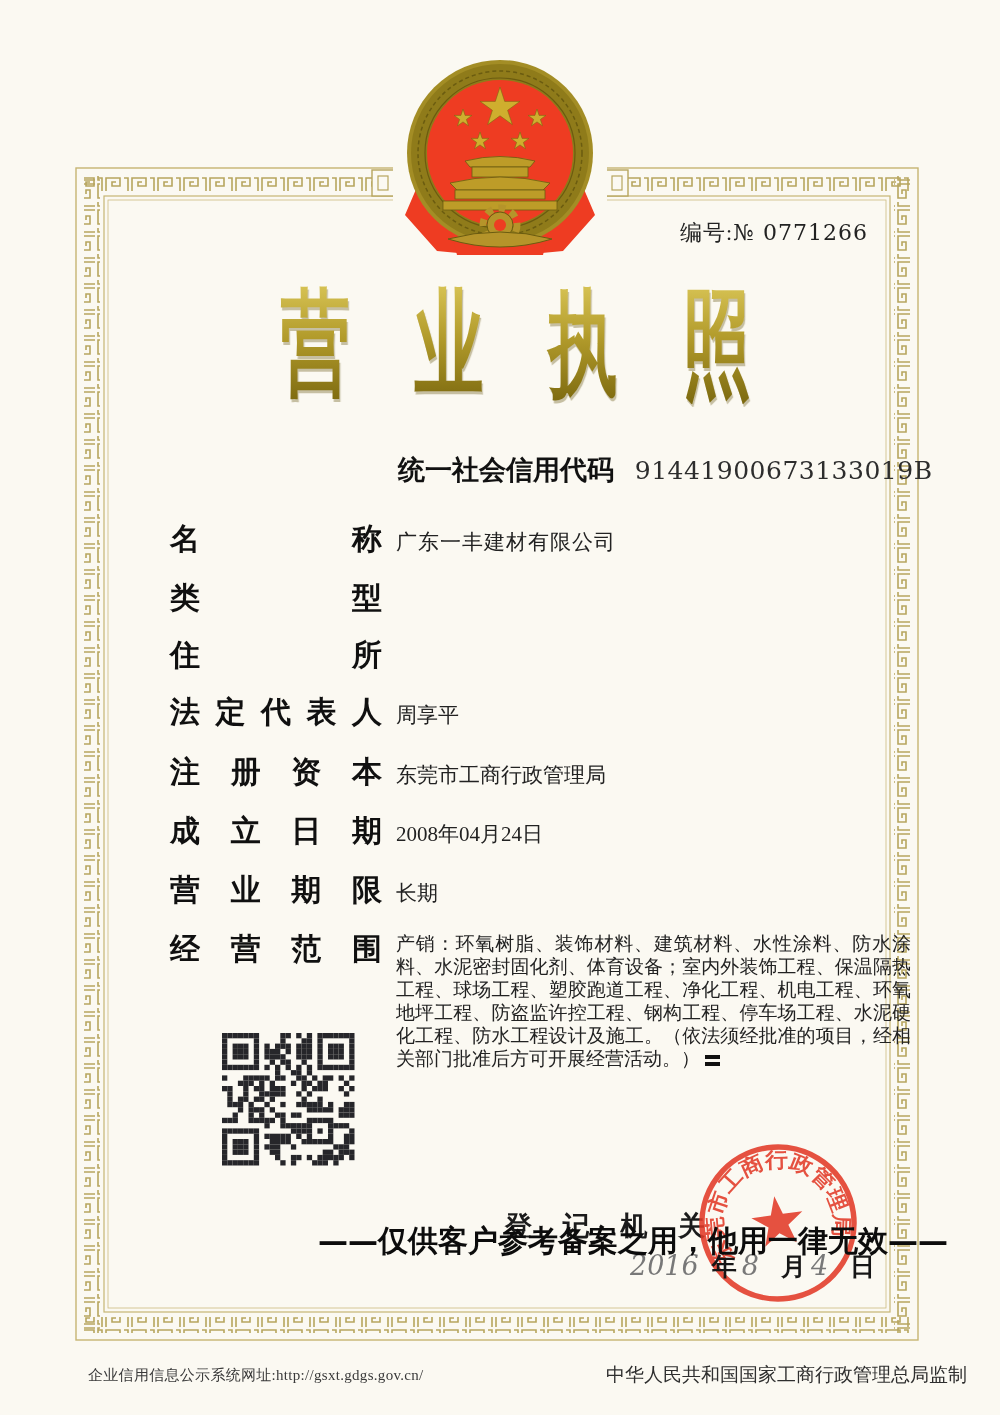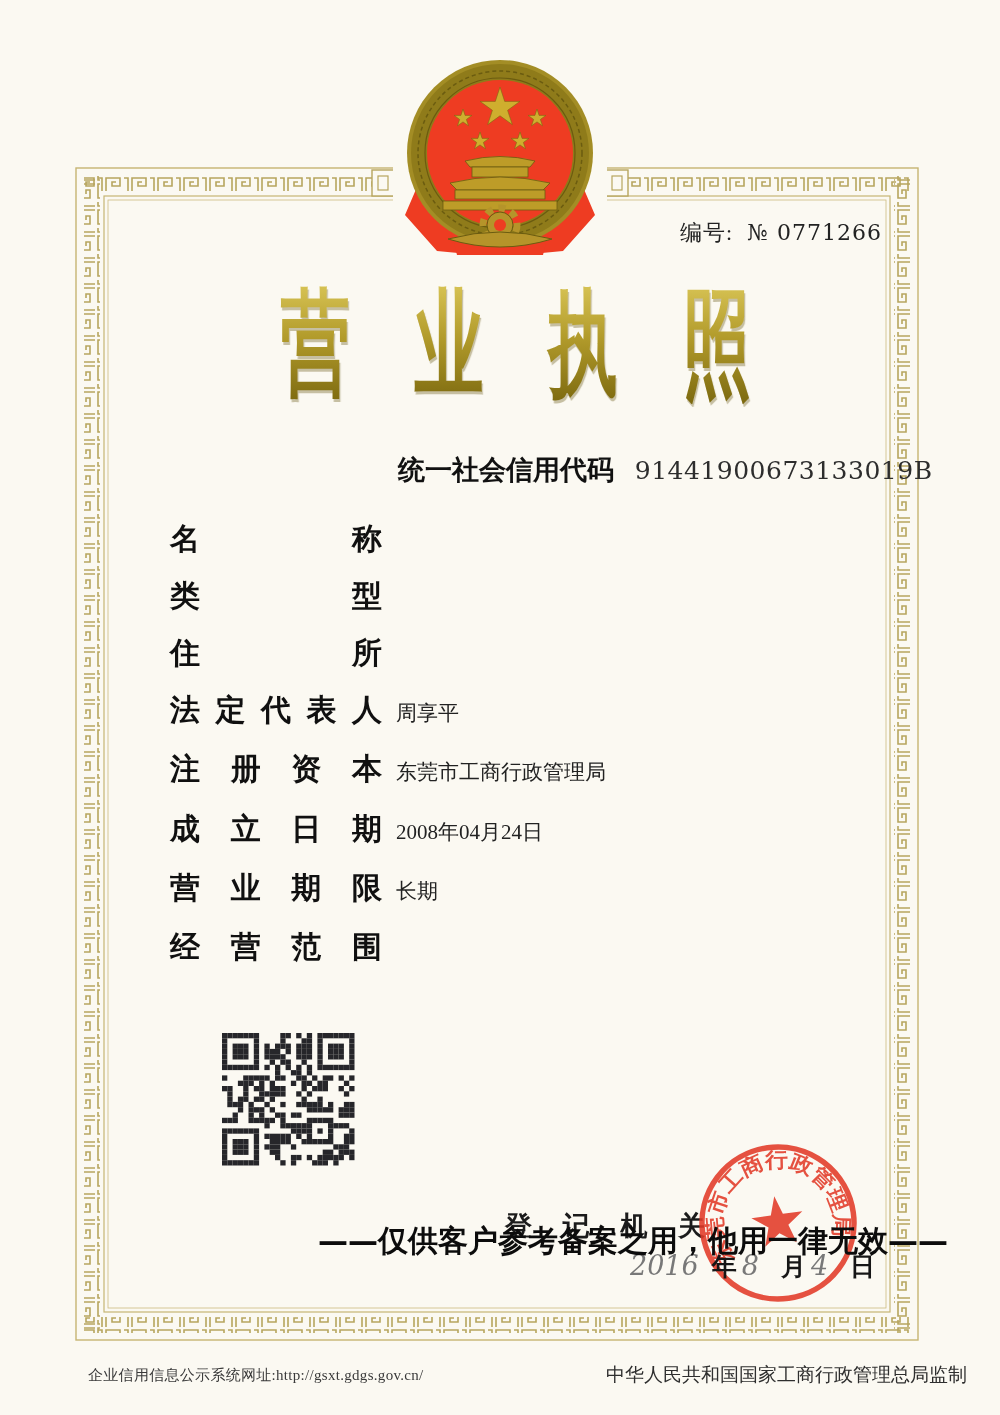--- a/index.html
+++ b/index.html
@@ -12,21 +12,21 @@
   .abs{position:absolute;}
 
   
   #frame-svg{left:0;top:0;width:1000px;height:1415px;pointer-events:none;}
 
   
   #emblem{left:393px;top:53px;width:214px;height:202px;}
 
   
   #serial{left:680px;top:218px;font-size:22px;letter-spacing:1px;color:#222;}
-  #serial .no{margin-left:14px;font-family:"DejaVu Serif",serif;}
+  #serial .no{font-family:"DejaVu Serif",serif;}
 
   
   #title-wrap{left:0;right:0;top:283px;text-align:center;height:130px;margin-left:16px;}
   #title{
     display:inline-block;
     font-family:"DejaVu Sans","Liberation Sans",sans-serif;
     font-weight:900;font-size:115px;line-height:1.05;
     letter-spacing:108px;padding-left:108px;
     transform:scaleX(0.60);transform-origin:center;
     background:linear-gradient(180deg,#d8c455 0%,#b29b2b 45%,#7c690f 100%);
@@ -160,20 +160,21 @@
   <span class="lbl">统一社会信用代码</span>
   <span class="val">91441900673133019B</span>
 </div>
 
 <div id="fields" class="abs">
   <div class="field-row row-name">
     <div class="field-label">
         <span>名</span>
         <span>称</span>
       </div>
+    <div class="field-value">广东一丰建材有限公司</div>
   </div>
   <div class="field-row">
     <div class="field-label">
         <span>类</span>
         <span>型</span>
       </div>
   </div>
   <div class="field-row">
     <div class="field-label">
         <span>住</span>
@@ -217,20 +218,21 @@
       </div>
     <div class="field-value">长期</div>
   </div>
   <div class="field-row row-scope">
     <div class="field-label">
         <span>经</span>
         <span>营</span>
         <span>范</span>
         <span>围</span>
       </div>
+    <div class="field-value"><span>产销：环氧树脂、装饰材料、建筑材料、水性涂料、防水涂料、水泥密封固化剂、体育设备；室内外装饰工程、保温隔热工程、球场工程、塑胶跑道工程、净化工程、机电工程、环氧地坪工程、防盗监许控工程、钢构工程、停车场工程、水泥硬化工程、防水工程设计及施工。（依法须经批准的项目，经相关部门批准后方可开展经营活动。）</span><span class="end-mark"></span></div>
   </div>
 </div>
 
 <div id="qr" class="abs"><svg xmlns="http://www.w3.org/2000/svg" viewBox="0 0 133 133" width="133" height="133">
       <rect width="133" height="133" fill="#fbf9f2"></rect>
       <rect x="0.0" y="0.0" width="5.3" height="5.3" fill="#26262a"></rect>
       <rect x="5.3" y="0.0" width="5.3" height="5.3" fill="#26262a"></rect>
       <rect x="10.6" y="0.0" width="5.3" height="5.3" fill="#26262a"></rect>
       <rect x="15.9" y="0.0" width="5.3" height="5.3" fill="#26262a"></rect>
       <rect x="21.2" y="0.0" width="5.3" height="5.3" fill="#26262a"></rect>

